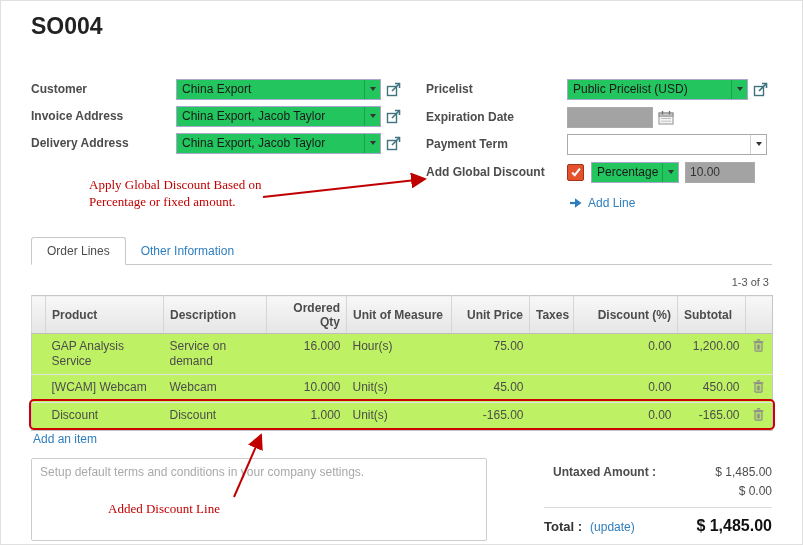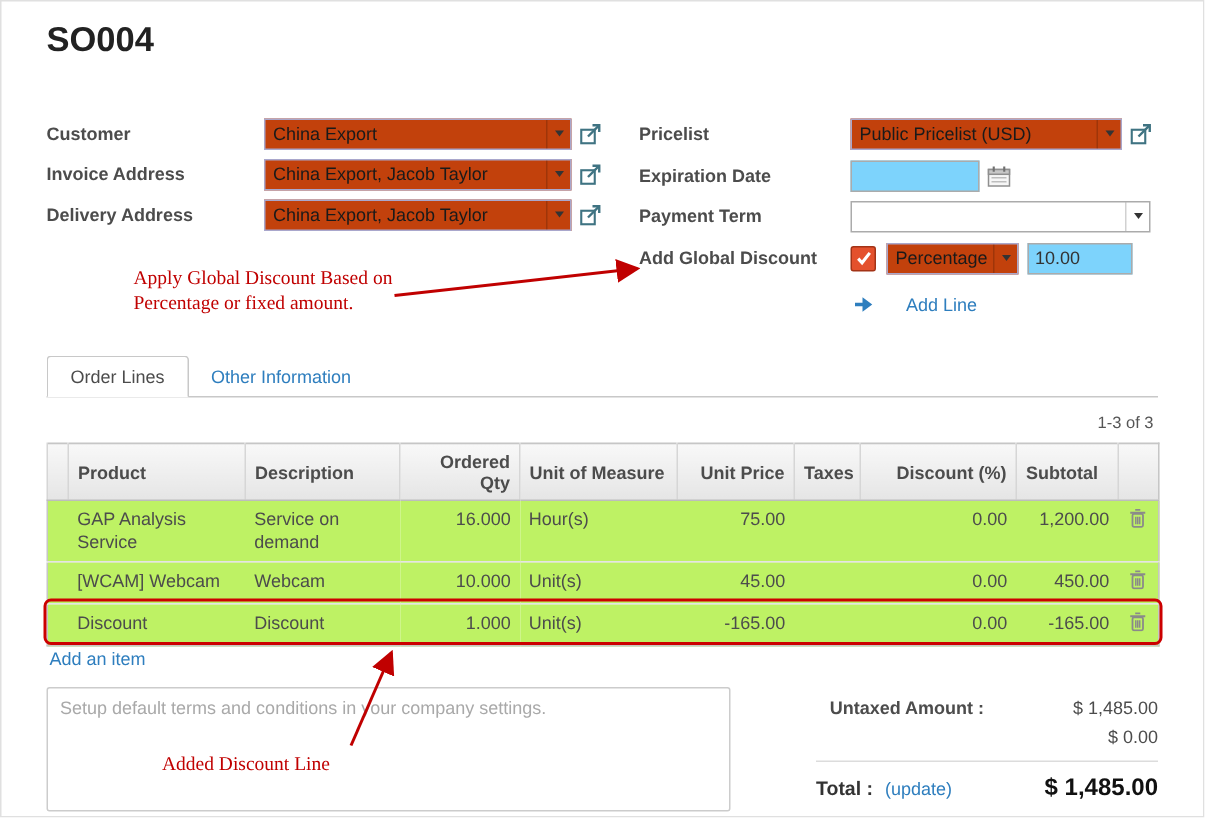--- a/index.html
+++ b/index.html
@@ -11,37 +11,37 @@
   }
   .title { position:absolute; left:30px; top:12px; margin:0; font-size:23px; font-weight:bold; color:#222; }
 
   
   .frow { position:absolute; display:flex; align-items:center; height:24px; }
   .flabel { font-weight:bold; color:#4c4c4c; }
   .lw { width:145px; flex:none; }
   .rw { width:141px; flex:none; }
 
   .sel { display:flex; align-items:center; height:21px; background:#fff; border:1px solid #ababab; padding-left:5px; }
-  .sel.lav { background:#c2410c; border-color:#a9a7cc; }
+  .sel.lav { background:#22c55e; border-color:#a9a7cc; }
   .sel-text { flex:1; white-space:nowrap; overflow:hidden; color:#1a1a1a; }
   .caret-box { align-self:stretch; display:flex; align-items:center; padding:0 4px 0 5px; border-left:1px solid rgba(0,0,0,0.18); flex:none; }
   .caret { width:0; height:0; border-left:3.5px solid transparent; border-right:3.5px solid transparent; border-top:4.5px solid #333; }
   .w205 { width:205px; } .w197 { width:181px; } .w200 { width:200px; } .w88 { width:88px; }
 
   .extlink { margin-left:5px; display:inline-flex; cursor:pointer; }
   .calbtn { margin-left:5px; display:inline-flex; cursor:pointer; }
 
-  input.txt { height:21px; border:1px solid #ababab; padding:0 4px; font:inherit; font-size:12px; color:#333; background:#7dd3fc; }
+  input.txt { height:21px; border:1px solid #ababab; padding:0 4px; font:inherit; font-size:12px; color:#333; background:#a3a3a3; }
   .w86 { width:86px; }
   .amount { width:70px; margin-left:6px; }
 
   .checkbox { width:17px; height:17px; flex:none; background:#e4512d; border:1px solid #a33316; border-radius:2px;
               display:inline-flex; align-items:center; justify-content:center; margin-right:7px; cursor:pointer; }
 
-  .addline { color:#2e7ebe; display:flex; align-items:center; gap:21px; cursor:pointer; }
+  .addline { color:#2e7ebe; display:flex; align-items:center; gap:5px; cursor:pointer; }
   .addline .lnk { color:#2e7ebe; text-decoration:none; }
 
   
   .tabs { position:absolute; left:30px; top:236px; width:741px; height:28px; border-bottom:1px solid #c8c8c8; display:flex; align-items:flex-end; }
   .tab { padding:6px 15px; cursor:pointer; }
   .tab.active { background:#fff; border:1px solid #c8c8c8; border-bottom:1px solid #fff; border-radius:3px 3px 0 0; margin-bottom:-1px; color:#4c4c4c; }
   .tab.inactive { color:#2e7ebe; }
 
   .pager { position:absolute; top:275px; right:33px; font-size:11px; color:#555; }
 

